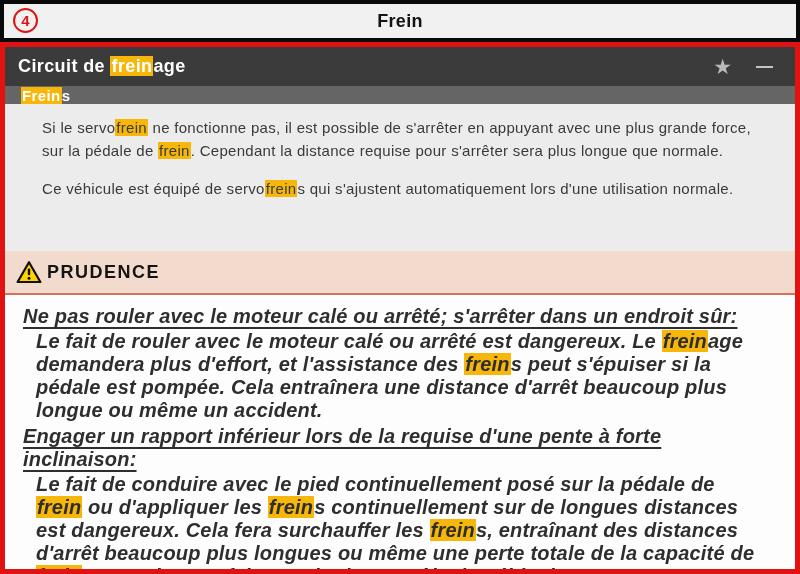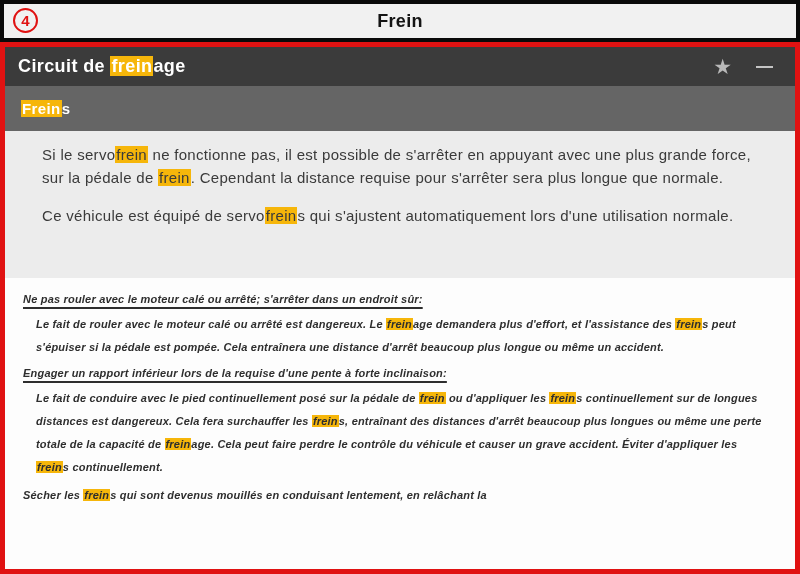--- a/index.html
+++ b/index.html
@@ -35,21 +35,21 @@
   .panel-header .ph-title{
     flex:1;color:#fff;font-size:18px;font-weight:bold;letter-spacing:.4px;
   }
   .star{
     color:#b9b9b9;font-size:21px;line-height:1;margin-right:24px;cursor:default;
   }
   .minimize{
     width:17px;height:2px;background:#c4c4c4;margin-right:6px;cursor:default;
   }
   .section-bar{
-    flex:none;height:45px;background:var(--section_bg,#656565);
+    flex:none;height:18px;background:var(--section_bg,#656565);
     display:flex;align-items:center;padding:0 16px;
     color:#fff;font-size:15px;font-weight:bold;letter-spacing:.4px;
   }
   
   .intro{
     flex:none;height:147px;background:var(--intro_bg,#ececec);
     padding:3px 20px 0 37px;color:#3a3a3a;
     font-size:15px;line-height:23px;letter-spacing:.3px;
   }
   .intro p{margin:9px 0 0 0;max-width:740px;}
@@ -61,21 +61,21 @@
     display:flex;align-items:center;padding-left:11px;
   }
   .warn-icon{flex:none;width:26px;height:24px;margin-right:5px;}
   .caution-label{
     font-size:18px;font-weight:bold;color:#141414;letter-spacing:1.5px;
   }
   
   .warnings{
     flex:1;background:#fdfdfd;overflow:hidden;
     padding:7px 16px 0 16px;color:#2e2e2e;
-    font-size:11px;font-style:italic;font-weight:bold;line-height:23px;letter-spacing:.2px;
+    font-size:20px;font-style:italic;font-weight:bold;line-height:23px;letter-spacing:.2px;
   }
   .w-heading{
     margin:3px 0 2px 2px;max-width:760px;
     text-decoration:underline;text-underline-offset:4px;text-decoration-thickness:1.5px;
   }
   .w-heading.cut{text-decoration:none;margin-top:5px;}
   .w-body{margin:0 16px 3px 15px;max-width:752px;}
   
   .hl{background:var(--highlight,#f6b60a);padding:0 1px;}
   .panel-header .hl,.section-bar .hl{color:#fff;}
@@ -102,20 +102,28 @@
 
     <div class="section-bar">
       <span><span class="hl">Frein</span>s</span>
     </div>
 
     <div class="intro">
       <p>Si le servo<span class="hl">frein</span> ne fonctionne pas, il est possible de s'arrêter en appuyant avec une plus grande force, sur la pédale de <span class="hl">frein</span>. Cependant la distance requise pour s'arrêter sera plus longue que normale.</p>
       <p>Ce véhicule est équipé de servo<span class="hl">frein</span>s qui s'ajustent automatiquement lors d'une utilisation normale.</p>
     </div>
 
+    <div class="caution-bar">
+      <svg class="warn-icon" viewBox="0 0 26 24" aria-hidden="true">
+        <path d="M13 2.2 L24.4 22 H1.6 Z" fill="#FFD400" stroke="#111" stroke-width="2.2" stroke-linejoin="round"></path>
+        <rect x="11.8" y="8.6" width="2.4" height="6.6" rx="1" fill="#111"></rect>
+        <circle cx="13" cy="18.3" r="1.5" fill="#111"></circle>
+      </svg>
+      <span class="caution-label">PRUDENCE</span>
+    </div>
 
     <div class="warnings">
       <p class="w-heading">Ne pas rouler avec le moteur calé ou arrêté; s'arrêter dans un endroit sûr:</p>
       <p class="w-body">Le fait de rouler avec le moteur calé ou arrêté est dangereux. Le <span class="hl">frein</span>age demandera plus d'effort, et l'assistance des <span class="hl">frein</span>s peut s'épuiser si la pédale est pompée. Cela entraînera une distance d'arrêt beaucoup plus longue ou même un accident.</p>
       <p class="w-heading">Engager un rapport inférieur lors de la requise d'une pente à forte inclinaison:</p>
       <p class="w-body">Le fait de conduire avec le pied continuellement posé sur la pédale de <span class="hl">frein</span> ou d'appliquer les <span class="hl">frein</span>s continuellement sur de longues distances est dangereux. Cela fera surchauffer les <span class="hl">frein</span>s, entraînant des distances d'arrêt beaucoup plus longues ou même une perte totale de la capacité de <span class="hl">frein</span>age. Cela peut faire perdre le contrôle du véhicule et causer un grave accident. Éviter d'appliquer les <span class="hl">frein</span>s continuellement.</p>
       <p class="w-heading cut">Sécher les <span class="hl">frein</span>s qui sont devenus mouillés en conduisant lentement, en relâchant la</p>
     </div>
 
   </div>

